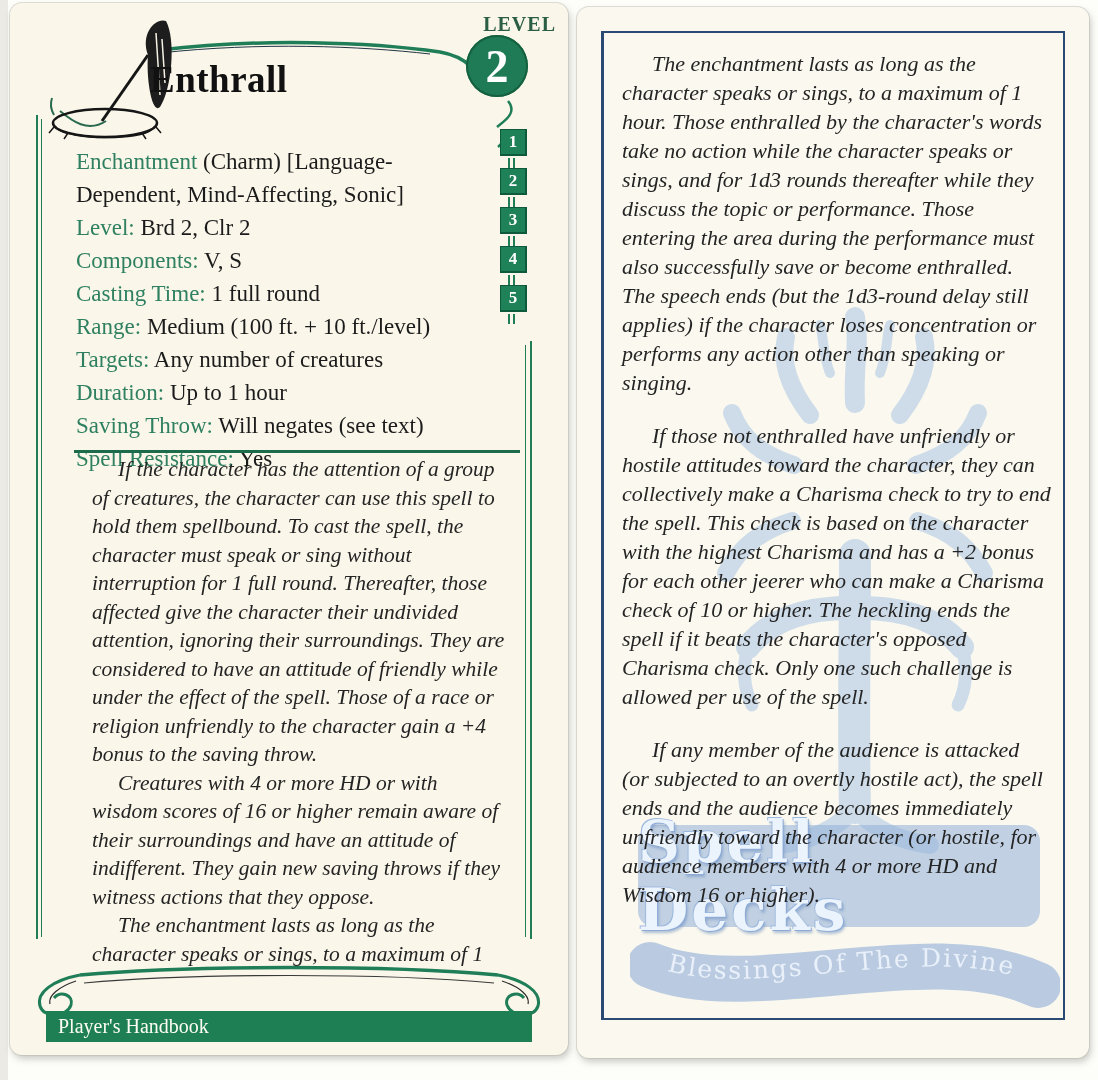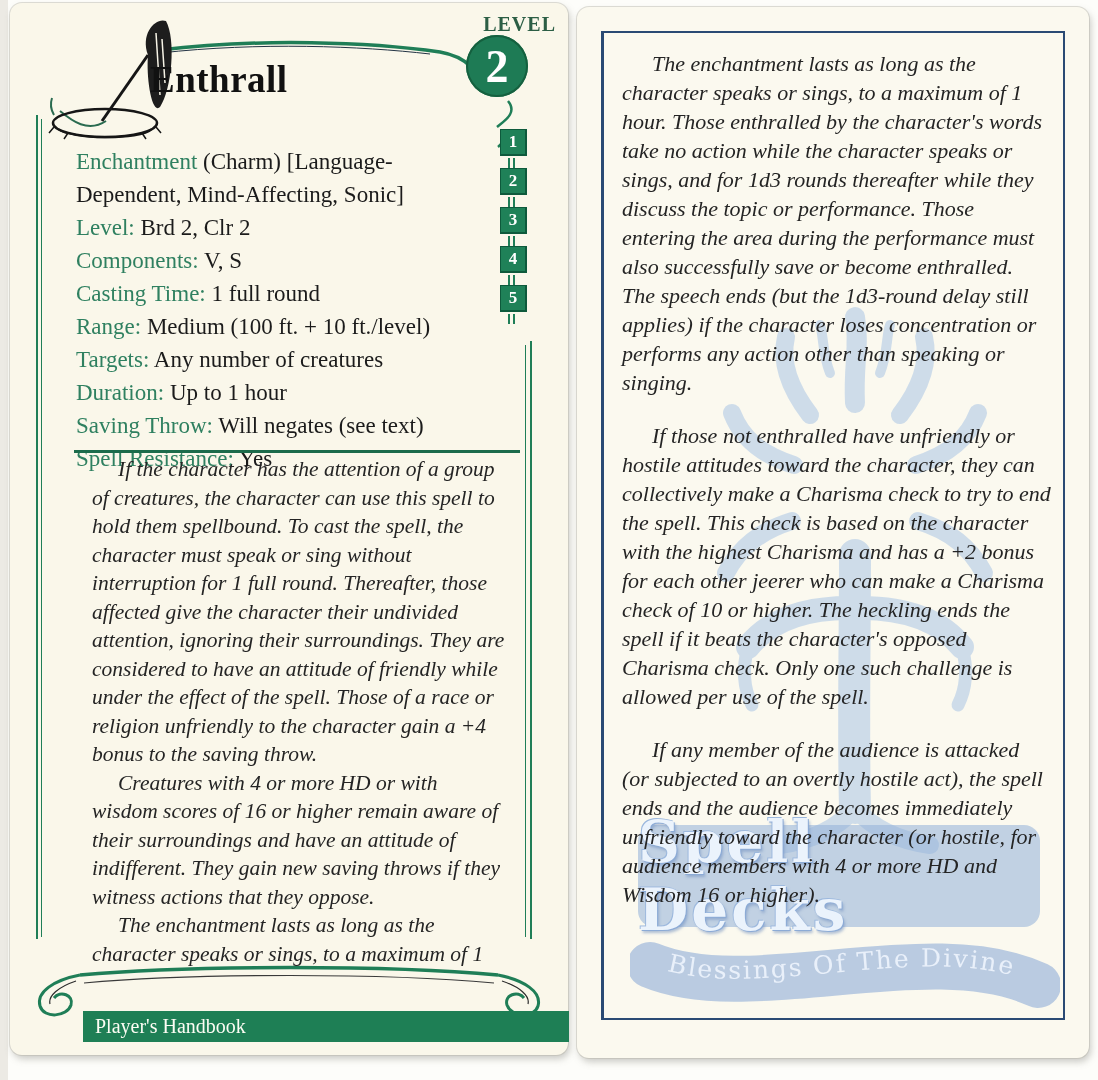--- a/index.html
+++ b/index.html
@@ -51,21 +51,21 @@
   .stat-label{color:#2f8060;}
 
   .green-rule{position:absolute;left:64px;top:447px;width:446px;height:0;
     border-top:3px solid #1c6b4b;}
 
   .body-text-left{position:absolute;left:62px;top:452px;right:62px;color:#242424;margin-left:20px;}
   .body-par{font-style:italic;font-size:21.5px;line-height:28.5px;margin:0;text-indent:26px;}
 
   .footer-bar{
     position:absolute;left:36px;top:1008px;width:486px;height:31px;background:#1e7f55;
-    color:#fdfdf4;font-size:20px;line-height:30px;padding-left:12px;box-sizing:border-box;margin-left:37px;
+    color:#fdfdf4;font-size:20px;line-height:30px;padding-left:12px;box-sizing:border-box;
   }
 
   
   .blue-frame{
     position:absolute;left:24px;top:24px;right:24px;bottom:38px;
     border:2px solid #2a4a74;border-left-width:3px;
   }
   .body-text-right{
     position:absolute;left:18px;top:16px;right:12px;color:#242424;z-index:2;
   }

